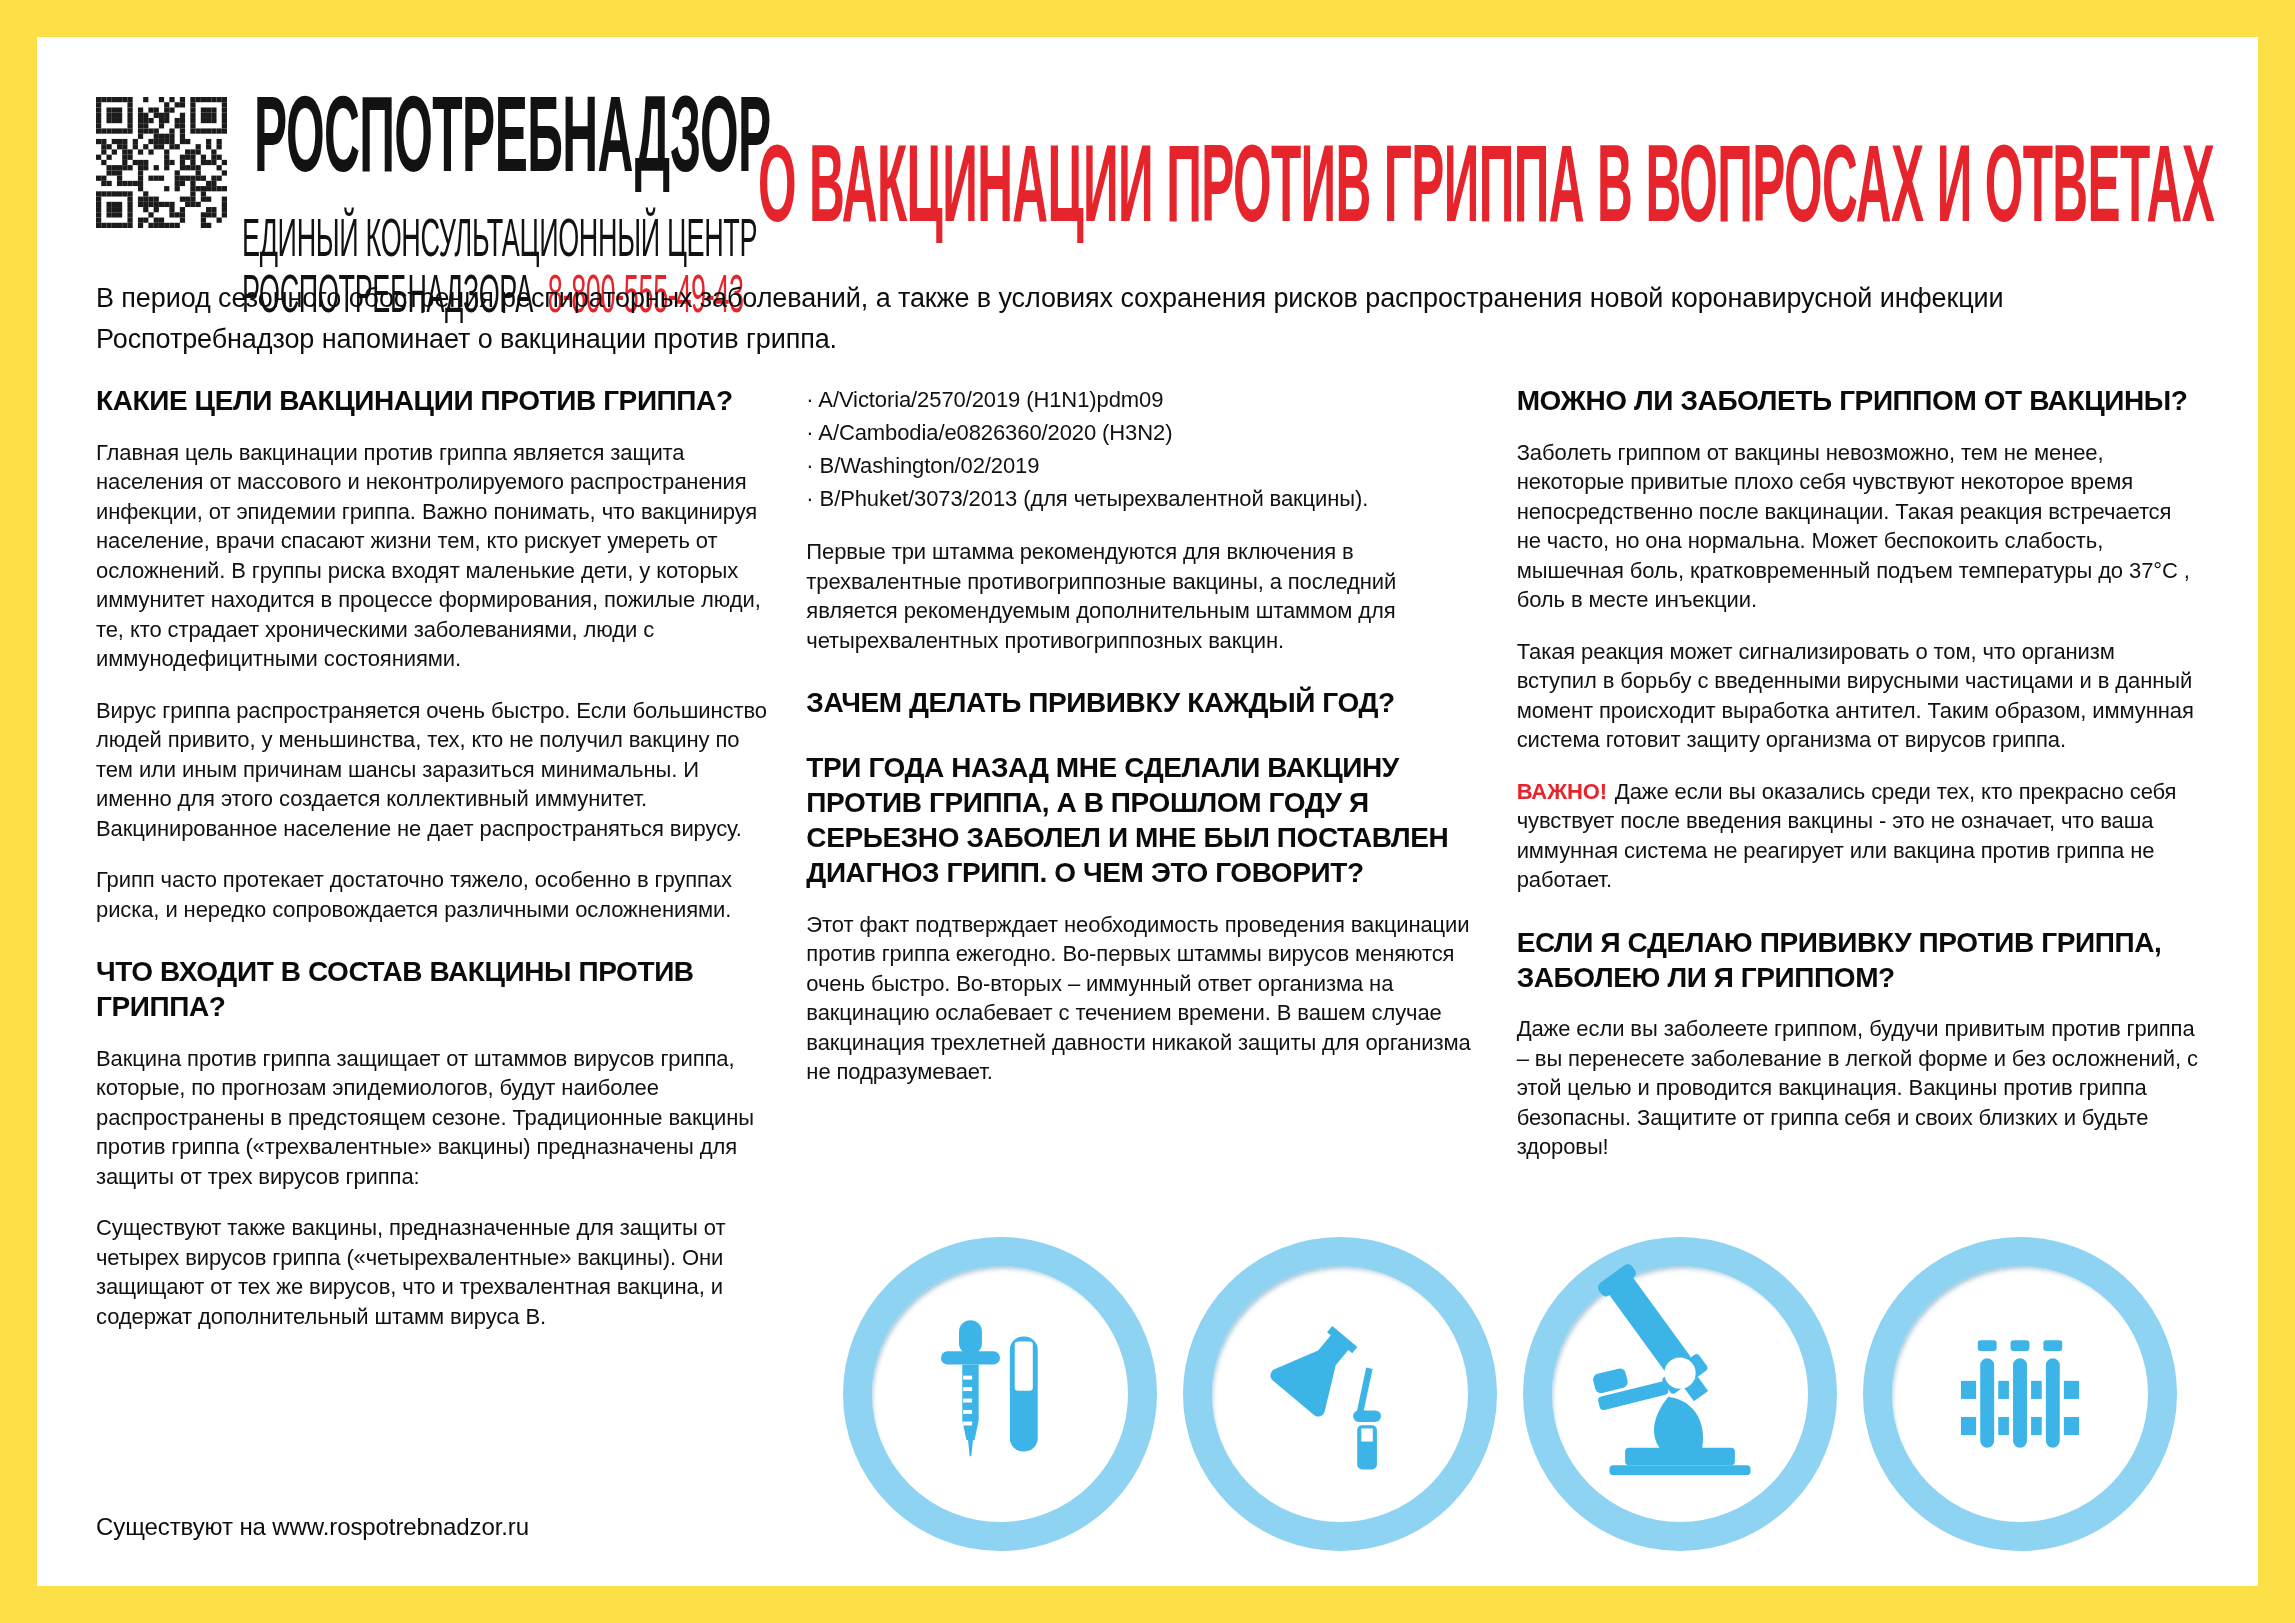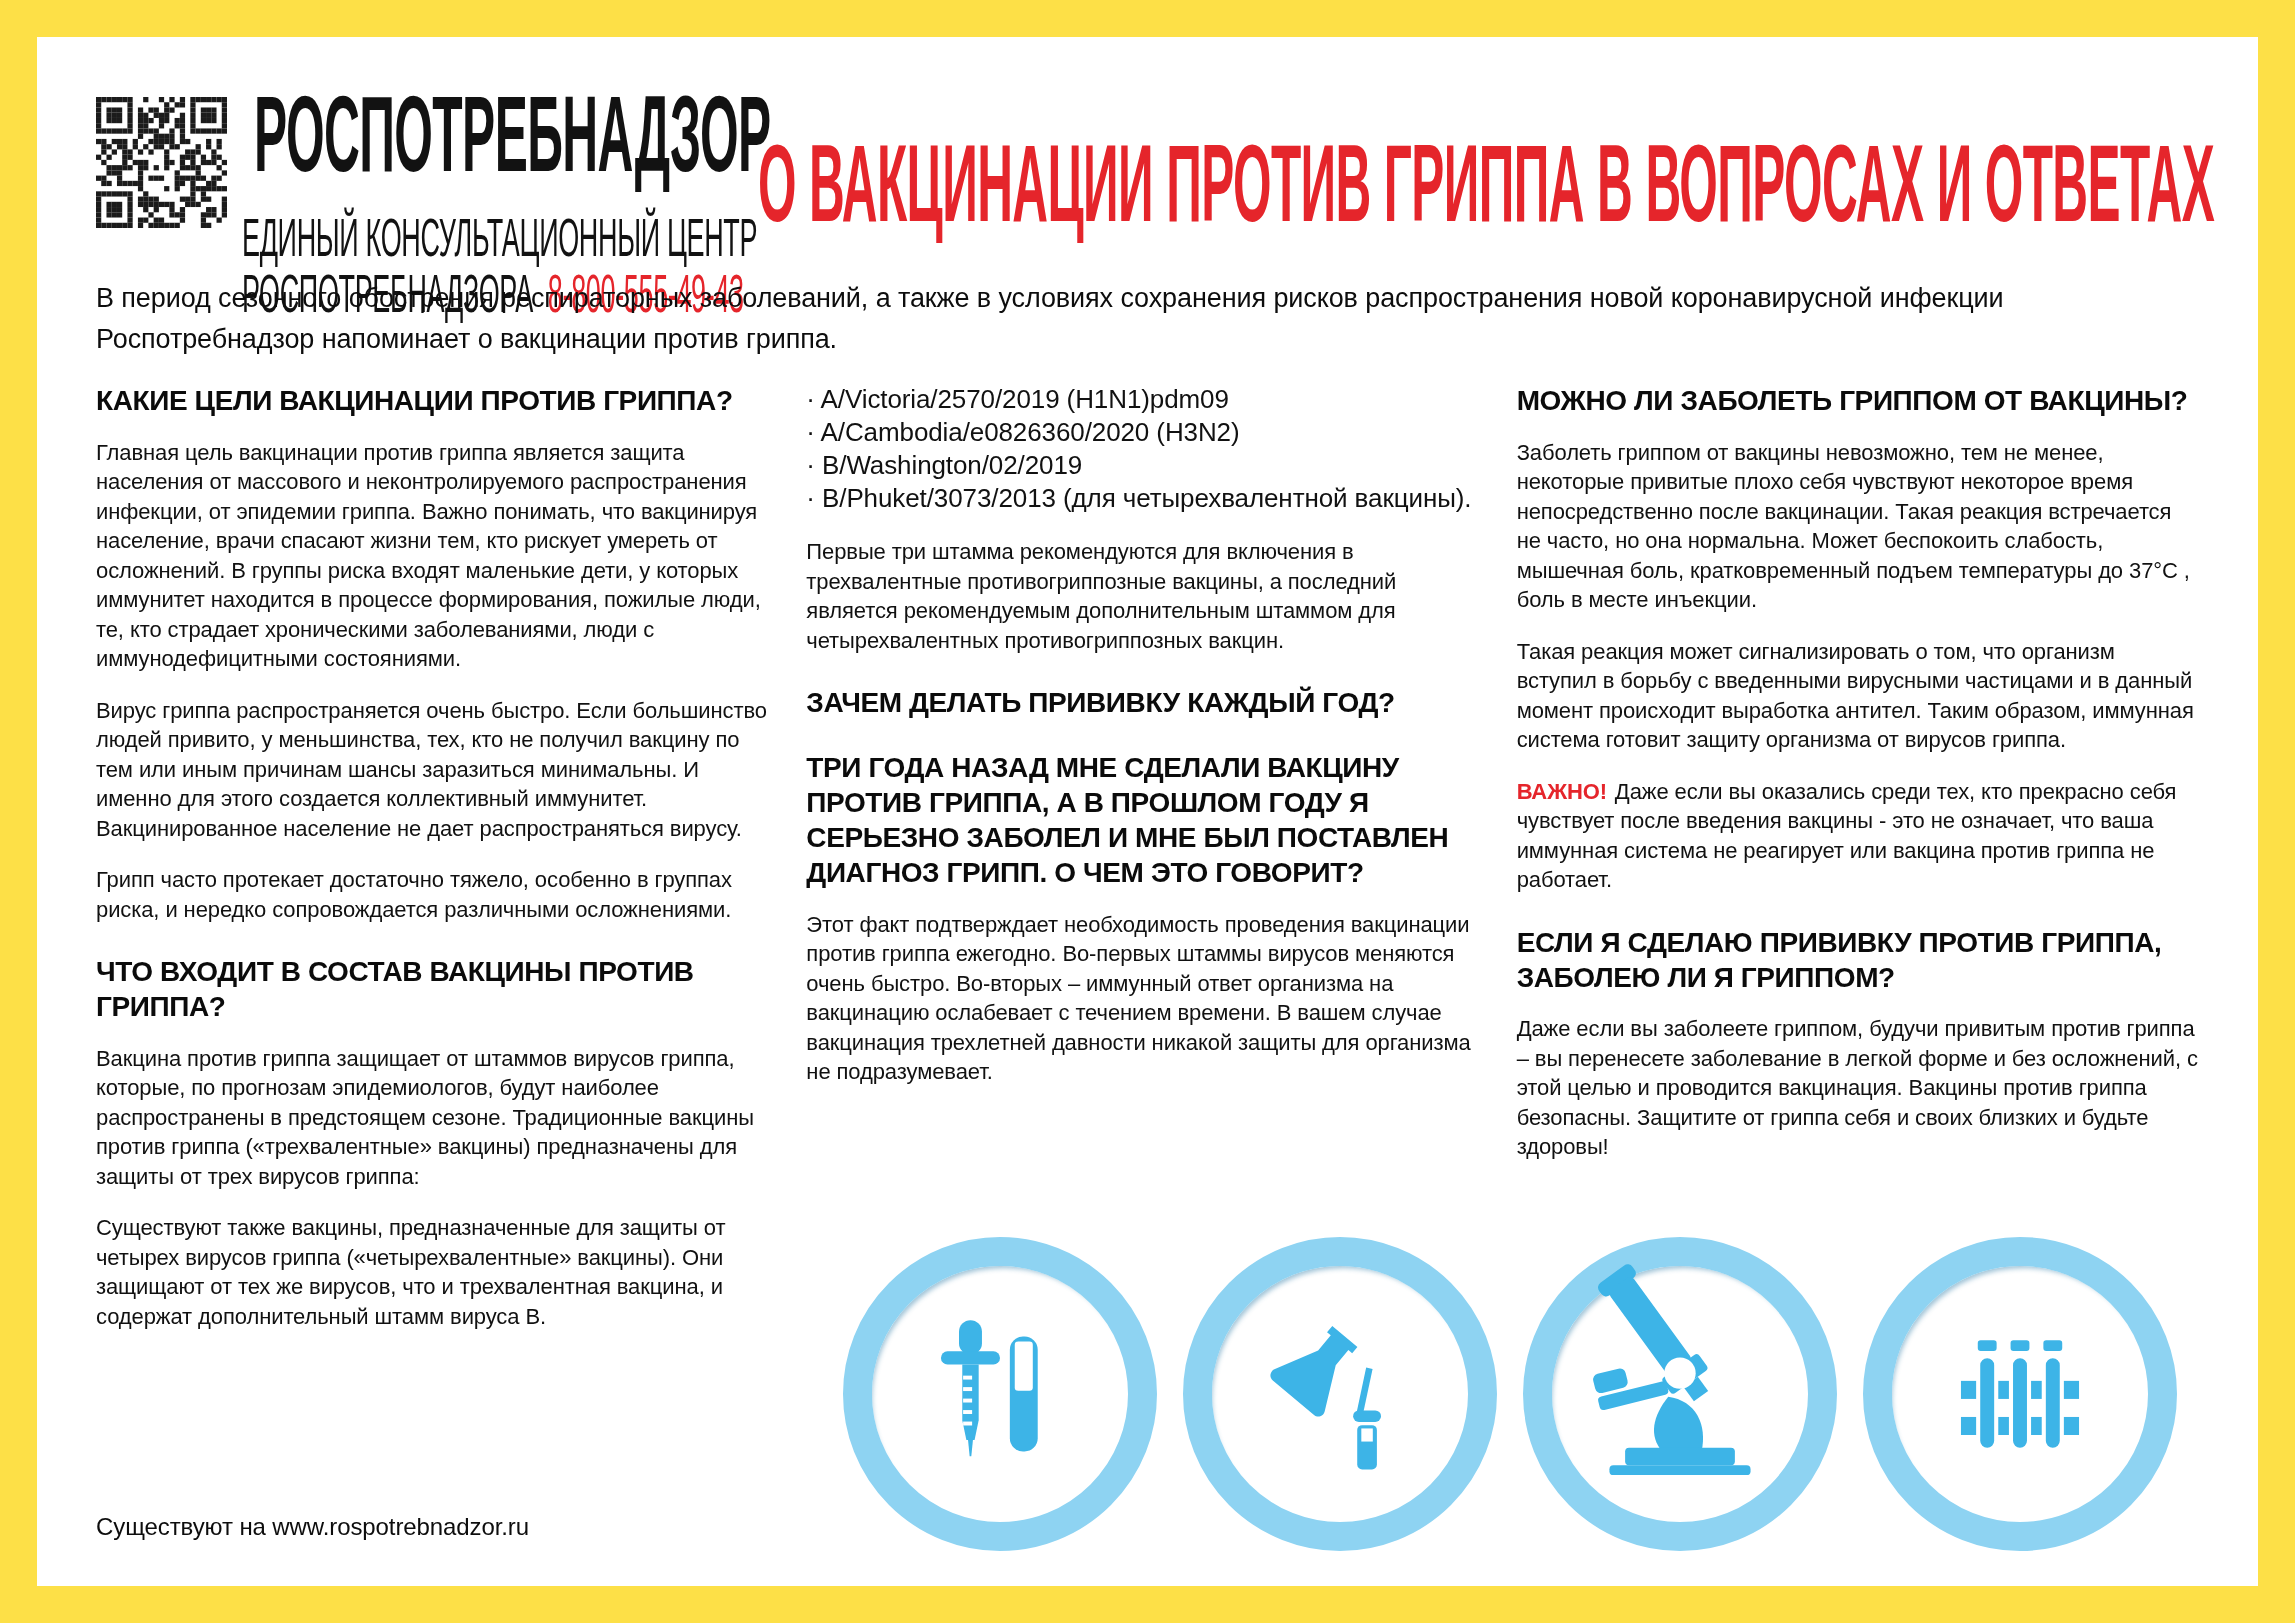--- a/index.html
+++ b/index.html
@@ -47,21 +47,21 @@
   }
   .col { min-width:0; }
   .h {
     font-size:28px; font-weight:700; line-height:35px; letter-spacing:-0.4px;
     margin:30px 0 19.6px; color:#0b0b0b;
   }
   .col .h:first-child { margin-top:0; }
   .b { font-size:22px; line-height:29.5px; letter-spacing:-0.1px; margin:0 0 22px; }
   .lead { font-weight:700; letter-spacing:-0.3px; }
   .list { margin:0 0 22px; }
-  .list .li { font-size:26px; line-height:33px; letter-spacing:-0.1px; }
+  .list .li { font-size:22px; line-height:33px; letter-spacing:-0.1px; }
   .imp { color:#e5252b; font-weight:700; margin-right:7.9px; }
 
   
   .circles {
     position:absolute; left:843px; top:1237px;
     display:flex; gap:26px;
   }
   .circle {
     position:relative; width:314px; height:314px; box-sizing:border-box;
     border:29.5px solid #8ed3f2; border-radius:50%; background:#fff;

